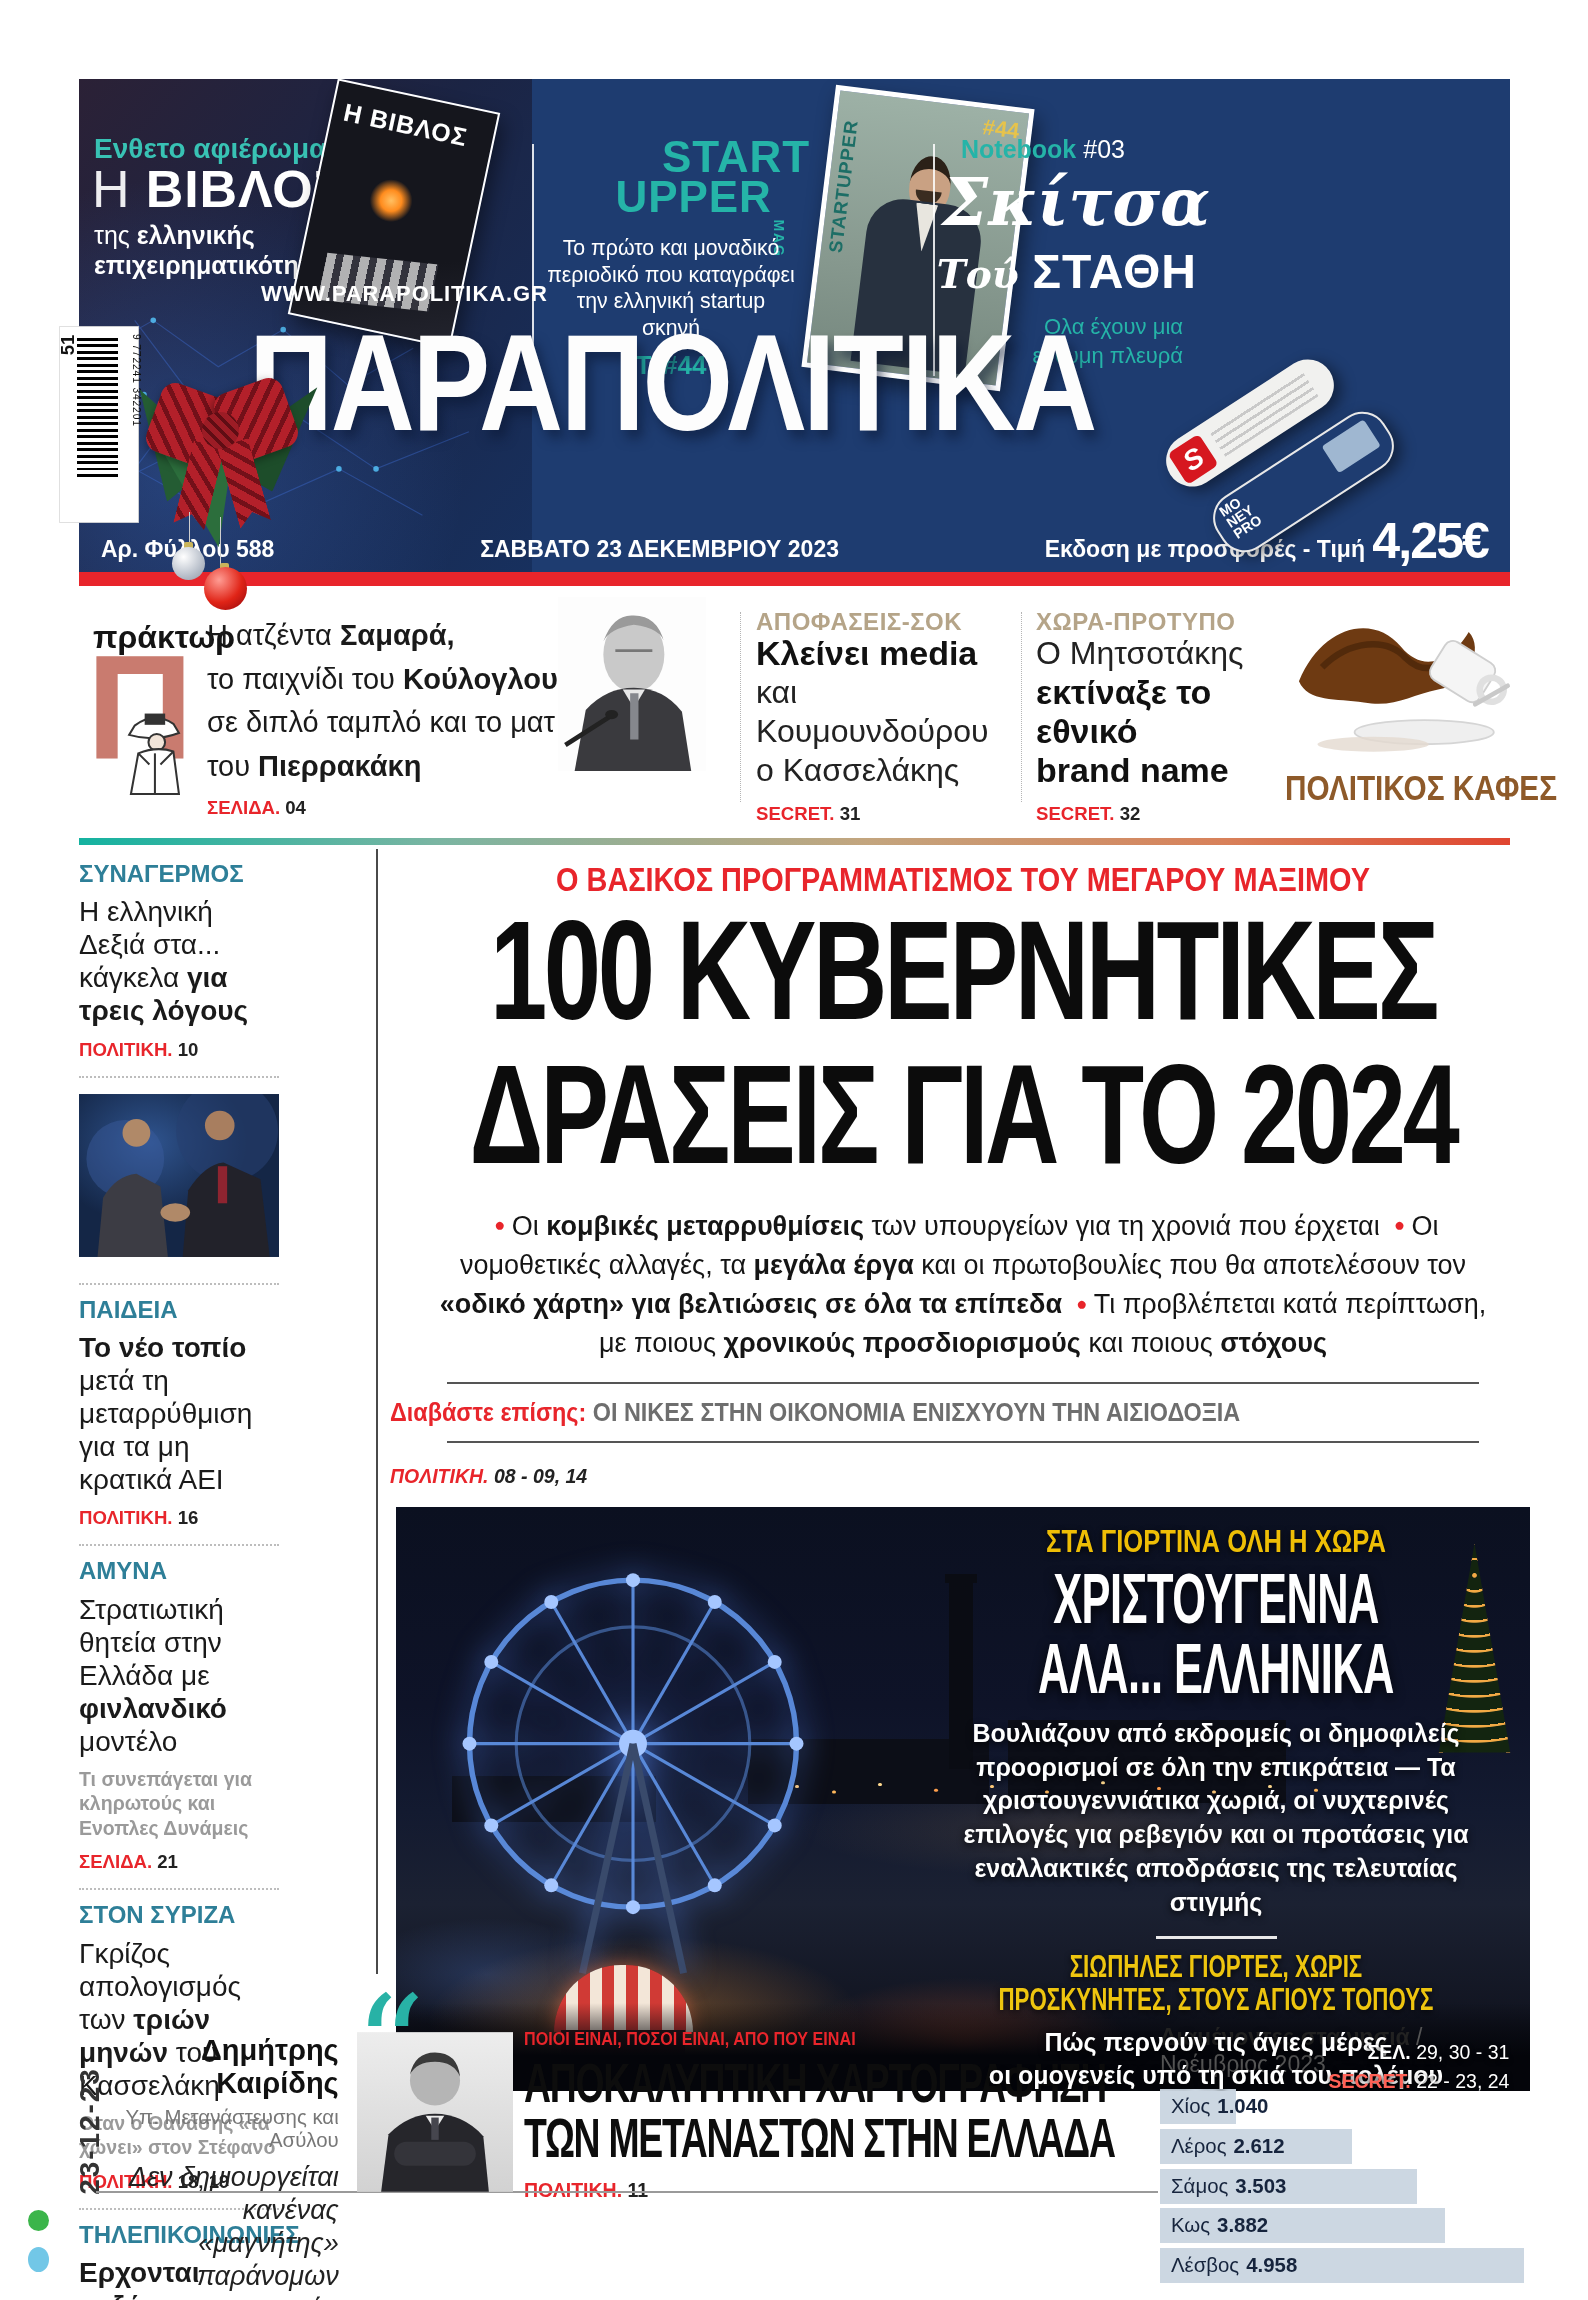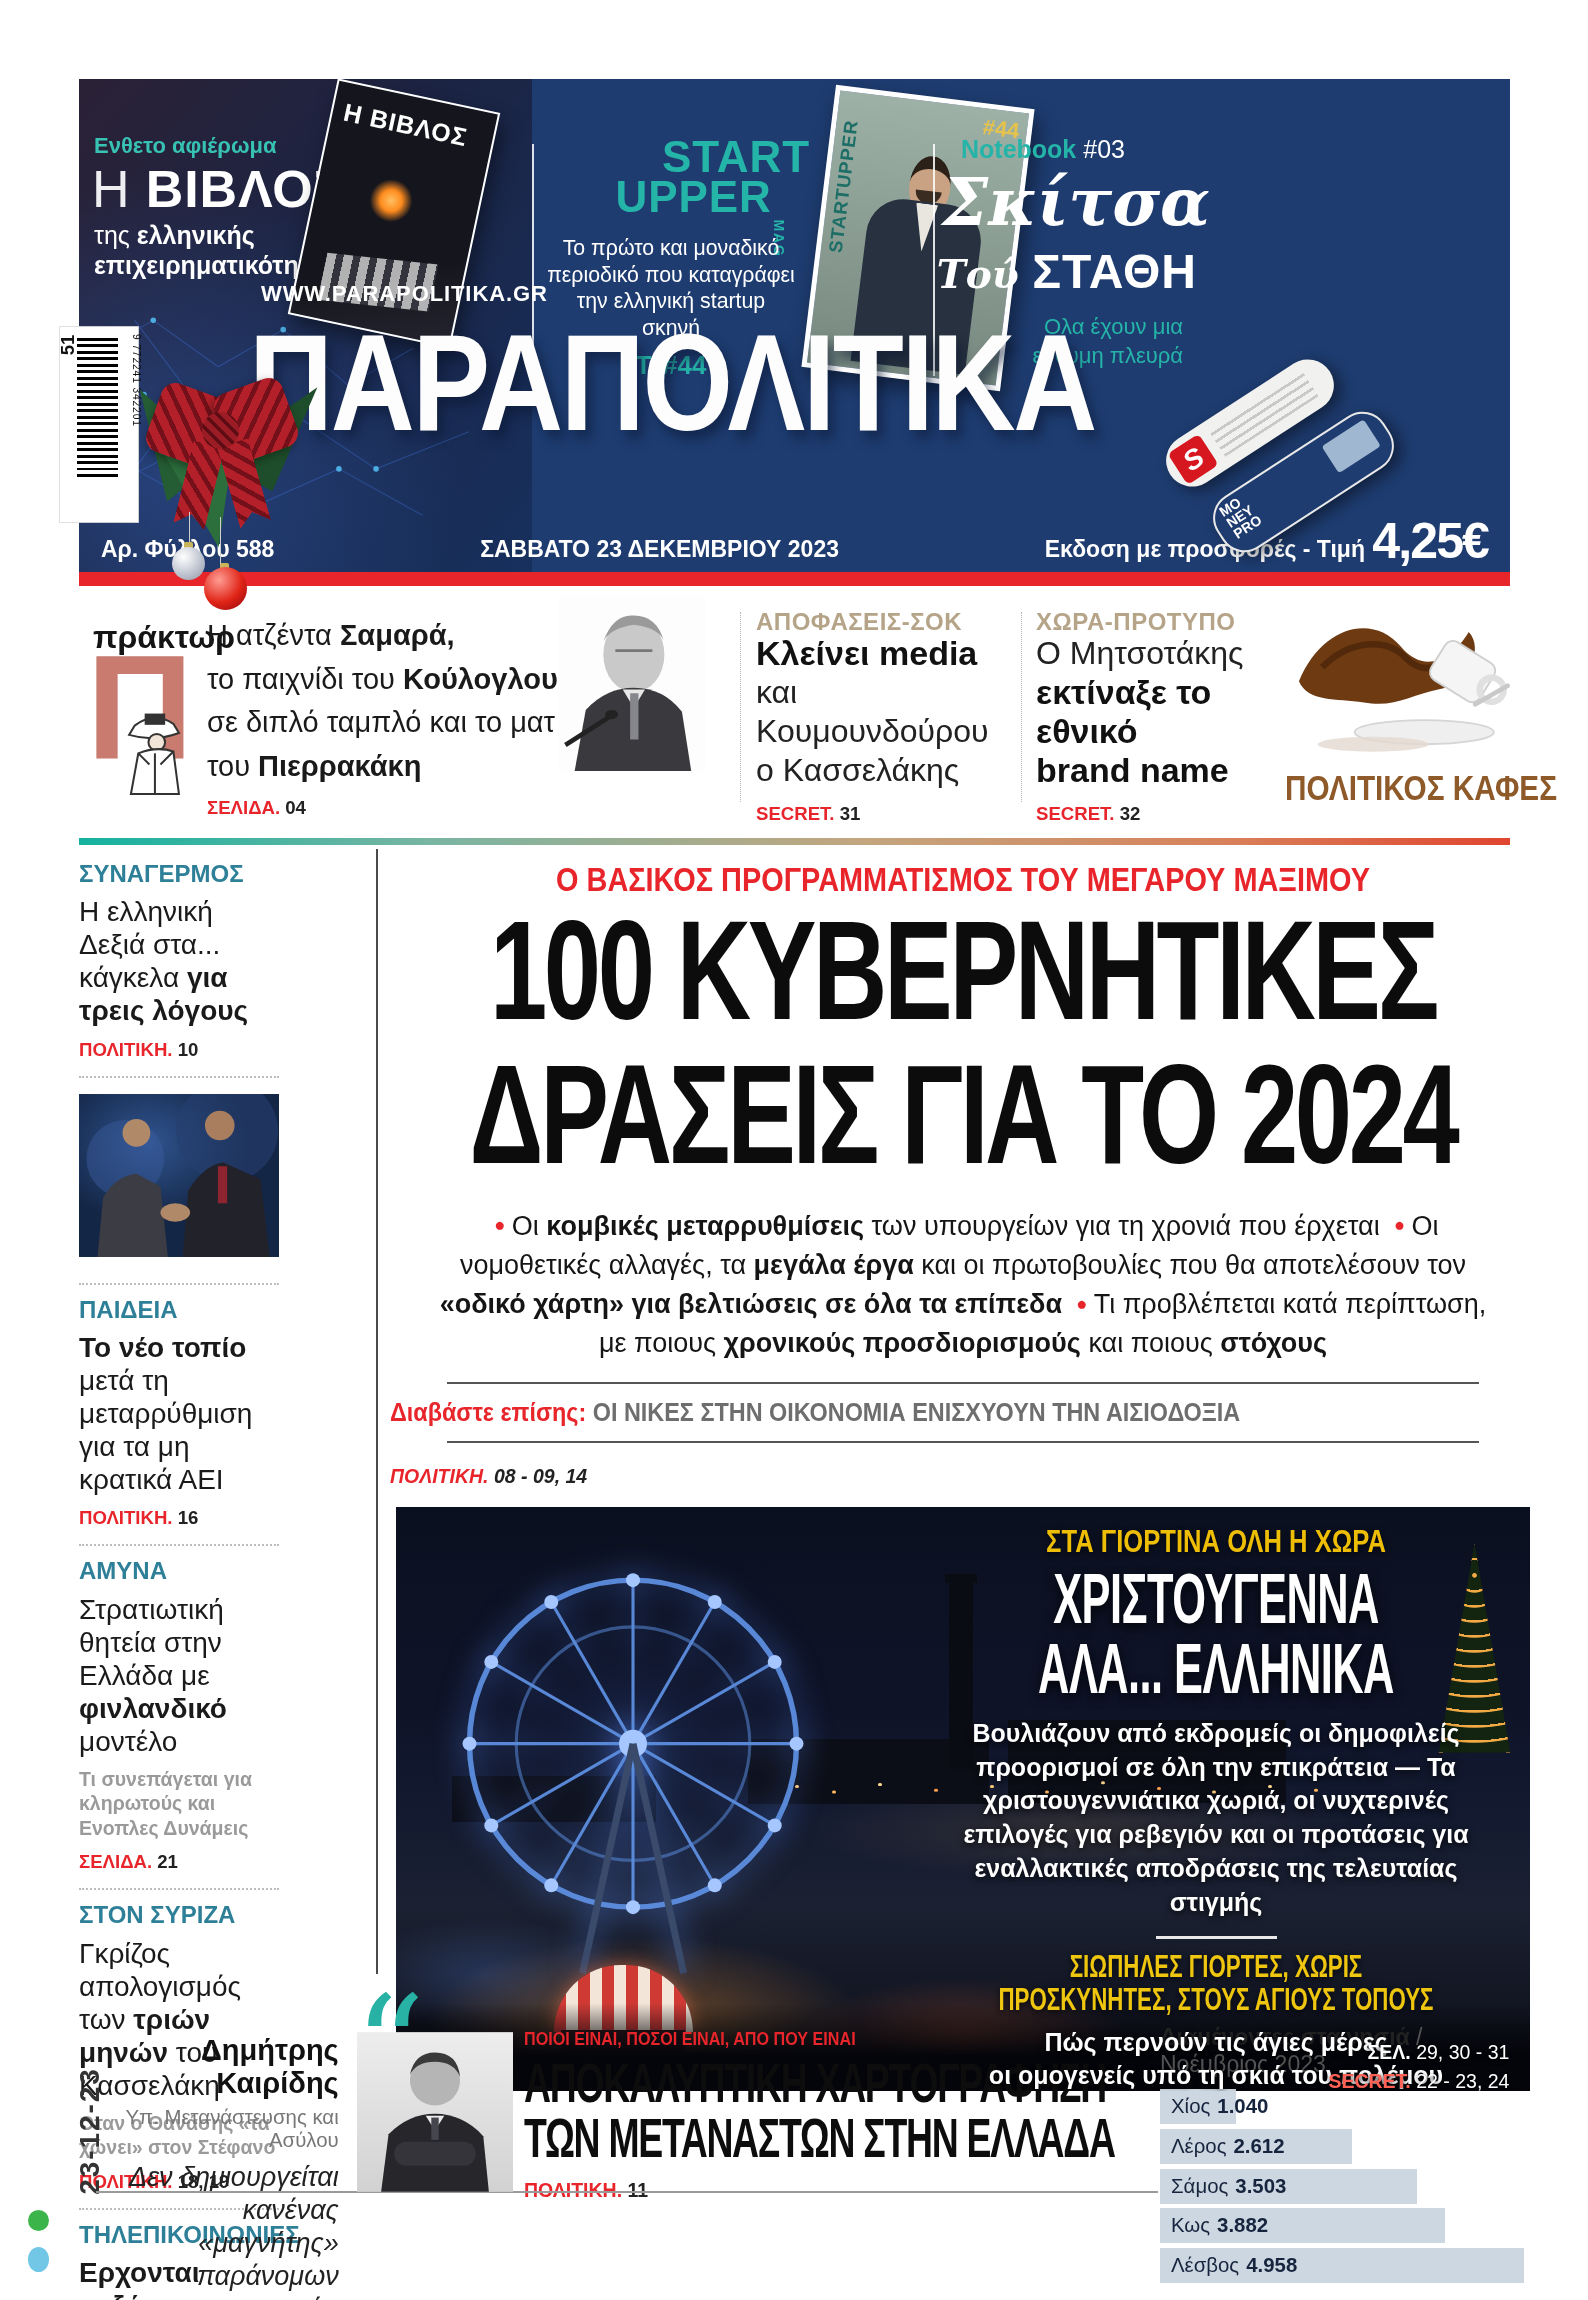--- a/index.html
+++ b/index.html
@@ -14,21 +14,21 @@
   b{font-weight:800;}
 
   
   .banner{position:absolute;left:79px;top:79px;width:1431px;height:493px;background:#1e3c70;overflow:hidden;}
   .bsec{position:absolute;top:0;height:493px;}
   .bsec.left{left:0;width:453px;background:
       radial-gradient(circle at 20% 80%,rgba(60,120,220,.35),transparent 55%),
       linear-gradient(130deg,#2b2136 0%,#1b2444 45%,#17305e 100%);}
   .netsvg{position:absolute;inset:0;}
   .bdiv{position:absolute;top:65px;width:1.9px;height:232px;background:rgba(255,255,255,.85);}
-  .bl-kicker{position:absolute;left:15px;top:54px;font-size:22px;font-weight:600;color:#38c2b4;}
+  .bl-kicker{position:absolute;left:15px;top:54px;font-size:28px;font-weight:600;color:#38c2b4;}
   .bl-title{position:absolute;left:13px;top:80px;font-size:52px;color:#fff;letter-spacing:0.9px;}
   .bl-title .thin{font-weight:400;opacity:.92;}
   .bl-title b{font-weight:800;}
   .bl-sub{position:absolute;left:15px;top:141px;font-size:25px;color:#fff;line-height:1.2;}
   .cover{position:absolute;box-shadow:5.6px 9.3px 20.4px rgba(0,0,0,.45);}
   .vivlos{left:232px;top:14px;width:162px;height:237px;transform:rotate(12deg);
           background:linear-gradient(160deg,#15161d 70%,#23242e 100%);border:2.8px solid #fff;}
   .vivlos .vtitle{position:absolute;left:11px;top:15px;color:#fff;font-size:25px;font-weight:800;letter-spacing:0.9px;}
   .vivlos .glow{position:absolute;left:54px;top:85px;width:43px;height:43px;border-radius:50%;
           background:radial-gradient(circle,#ffc062 0%,#ff8c1e 35%,transparent 70%);}

